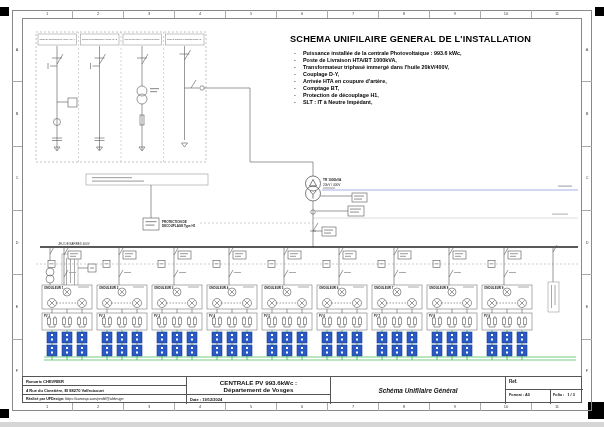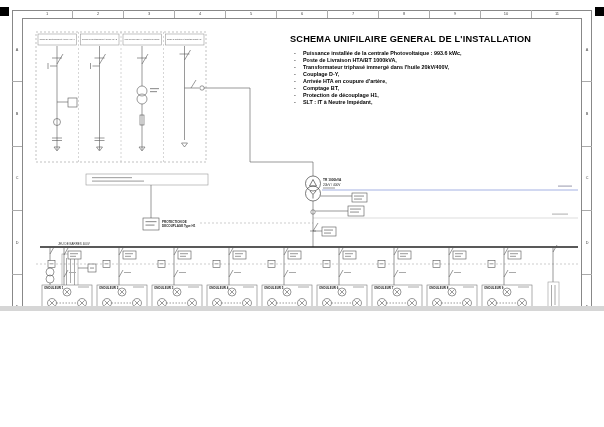--- a/index.html
+++ b/index.html
@@ -1,16 +1,16 @@
 <!DOCTYPE html>
 <html><head>
 <meta charset="utf-8">
 <style>
   html,body{margin:0;padding:0;background:#ffffff;}
-  .sheet{position:relative;width:604px;height:311px;background:#fff;overflow:hidden;
+  .sheet{position:relative;width:604px;height:427px;background:#fff;overflow:hidden;
          font-family:"Liberation Sans", sans-serif;color:#111;}
   
   .frame-outer{position:absolute;left:12px;top:10px;width:580px;height:401px;border:1px solid #888;box-sizing:border-box;}
   .frame-inner{position:absolute;left:22px;top:18px;width:560px;height:385px;border:1px solid #888;box-sizing:border-box;}
   .gridband{position:absolute;display:flex;}
   .gridband.h{left:22px;width:560px;height:8px;}
   .gridband.h .cell{flex:1;border-right:1px solid #aaa;font-size:4px;color:#444;text-align:center;line-height:8px;}
   .gridband.v{top:18px;width:10px;height:385px;flex-direction:column;}
   .gridband.v .cell{flex:1;border-bottom:1px solid #aaa;font-size:3.8px;color:#444;display:flex;align-items:center;justify-content:center;}
   .gridband .cell:last-child{border:none;}

